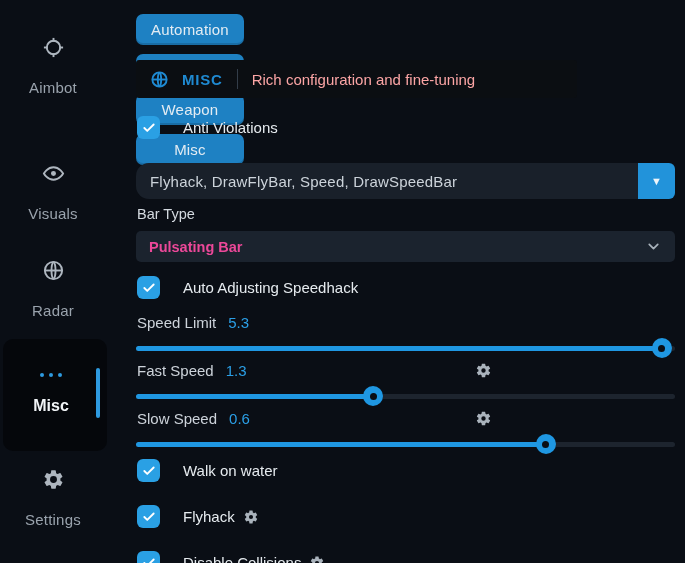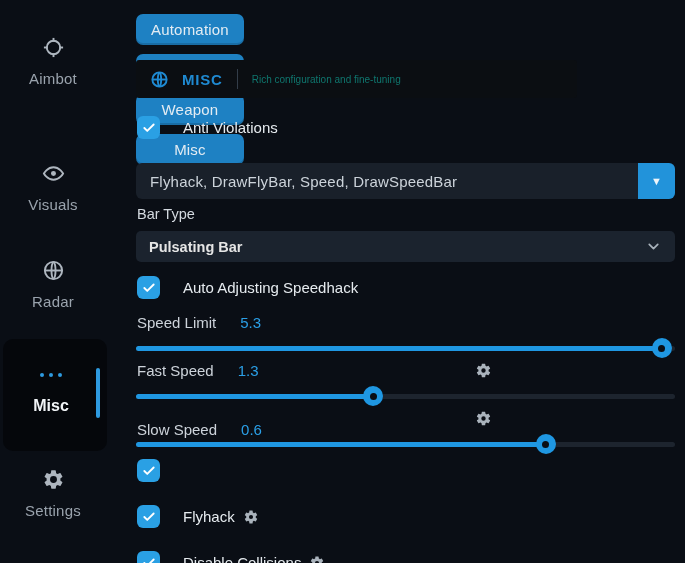--- a/index.html
+++ b/index.html
@@ -10,21 +10,21 @@
     color:#dfe5ea;
     overflow:hidden;
     position:relative;
   }
 
   
   .sidebar { position:absolute; left:0; top:0; width:130px; height:563px; background:#0a0e15; }
   .side-item { position:absolute; left:0; width:106px; text-align:center; color:#9aa3ad; cursor:pointer; }
   .side-item .icon { display:flex; justify-content:center; color:#aeb6bf; }
   .side-item .icon svg { width:23px; height:23px; }
-  .side-label { display:block; margin-top:11px; font-size:15px; color:#9aa3ad; letter-spacing:.2px; }
+  .side-label { display:block; margin-top:20px; font-size:15px; color:#9aa3ad; letter-spacing:.2px; }
 
   .side-selected {
     position:absolute; left:3px; top:339px; width:104px; height:112px;
     background:#05070b; border-radius:10px; cursor:pointer;
   }
   .side-selected .dots { position:absolute; left:0; right:8px; top:34px; display:flex; justify-content:center; gap:5px; }
   .side-selected .dots i { width:4px; height:4px; border-radius:50%; background:#2e9ae0; }
   .side-selected .sel-label { position:absolute; left:0; right:8px; top:58px; text-align:center; font-size:16px; font-weight:bold; color:#f2f5f8; }
   .side-selected .sel-bar { position:absolute; right:7px; top:29px; width:4px; height:50px; background:#2e9ae0; border-radius:2px; }
 
@@ -40,58 +40,58 @@
   }
 
   .header {
     position:absolute; left:0; top:60px; width:441px; height:38px;
     background:#0b0e12; border-radius:3px; display:flex; align-items:center; padding:0 14px;
   }
   .header .globe { color:#1f8ad2; display:flex; }
   .header .globe svg { width:19px; height:19px; }
   .header .title { margin-left:13px; color:#1f8ad2; font-size:15px; font-weight:bold; letter-spacing:.8px; }
   .header .divider { width:1px; height:20px; background:#333d49; margin:0 14px; }
-  .header .subtitle { color:#0f766e; font-size:10px; }
+  .header .subtitle { color:#fca5a5; font-size:15px; }
 
   .check-row { position:absolute; left:1px; display:flex; align-items:center; gap:23px; cursor:pointer; }
   .checkbox {
     width:23px; height:23px; border-radius:6px; background:#2aa0e4;
     display:flex; align-items:center; justify-content:center; flex:none;
   }
   .checkbox svg { width:14px; height:14px; }
   .check-label { font-size:15px; color:#e6ebef; display:flex; align-items:center; gap:8px; }
   .inline-gear { color:#aab3bc; display:inline-flex; }
   .inline-gear svg { width:16px; height:16px; }
 
   .multiselect {
     position:absolute; left:0; top:163px; width:539px; height:36px;
-    background:#19202a; border-radius:6px; cursor:pointer;
+    background:#19202a; border-radius:13px; cursor:pointer;
   }
   .multiselect .ms-value {
     position:absolute; left:14px; top:0; height:36px; display:flex; align-items:center;
     font-size:15px; color:#ccd3da; letter-spacing:.2px;
   }
   .multiselect .ms-btn {
     position:absolute; right:0; top:0; width:37px; height:36px;
     background:#2293da; border-radius:0 6px 6px 0; border:none; cursor:pointer;
     display:flex; align-items:center; justify-content:center; color:#eef5fa; font-size:11px;
   }
 
   .field-label { position:absolute; left:1px; font-size:14.5px; color:#d4dae0; }
 
   .select {
     position:absolute; left:0; top:231px; width:539px; height:31px;
     background:#1b232e; border-radius:5px; cursor:pointer;
     display:flex; align-items:center; justify-content:space-between; padding:0 13px;
   }
-  .select .sel-value { font-size:14.5px; font-weight:bold; color:#e5e5e5; }
+  .select .sel-value { font-size:14.5px; font-weight:bold; color:#ec4899; }
   .select .chev { color:#a8b2bb; display:flex; }
   .select .chev svg { width:17px; height:17px; }
 
-  .slider-label { position:absolute; left:1px; font-size:15px; color:#cdd3da; display:flex; gap:24px; align-items:center; }
+  .slider-label { position:absolute; left:1px; font-size:15px; color:#cdd3da; display:flex; gap:12px; align-items:center; }
   .slider-value { color:#2b9fe6; font-weight:normal; }
   .slider-gear { position:absolute; left:339px; color:#aab3bc; display:flex; cursor:pointer; }
   .slider-gear svg { width:17px; height:17px; }
 
   .slider { position:absolute; left:0; width:539px; height:20px; cursor:pointer; }
   .slider .track { position:absolute; left:0; right:0; top:8px; height:4.5px; border-radius:3px; background:#1d242e; }
   .slider .fill { position:absolute; left:0; top:8px; height:4.5px; border-radius:3px; background:#1f97e2; }
   .slider .thumb {
     position:absolute; top:0; width:20px; height:20px; border-radius:50%; background:#1f97e2;
   }
@@ -233,41 +233,42 @@
     <svg viewBox="0 0 24 24" fill="currentColor">
         <path d="M19.14 12.94c.04-.3.06-.61.06-.94s-.02-.64-.07-.94l2.03-1.58a.49.49 0 0 0 .12-.61l-1.92-3.32a.49.49 0 0 0-.59-.22l-2.39.96c-.5-.38-1.03-.7-1.62-.94l-.36-2.54a.48.48 0 0 0-.48-.41h-3.84c-.24 0-.43.17-.47.41l-.36 2.54c-.59.24-1.13.57-1.62.94l-2.39-.96a.49.49 0 0 0-.59.22L2.74 8.87a.49.49 0 0 0 .12.61l2.03 1.58c-.05.3-.09.63-.09.94s.02.64.07.94l-2.03 1.58a.49.49 0 0 0-.12.61l1.92 3.32c.12.22.37.29.59.22l2.39-.96c.5.38 1.03.7 1.62.94l.36 2.54c.05.24.24.41.48.41h3.84c.24 0 .44-.17.47-.41l.36-2.54c.59-.24 1.13-.56 1.62-.94l2.39.96c.22.08.47 0 .59-.22l1.92-3.32a.49.49 0 0 0-.12-.61l-2.01-1.58zM12 15.1a3.1 3.1 0 1 1 0-6.2 3.1 3.1 0 0 1 0 6.2z"></path>
       </svg>
   </span>
   <div class="slider" style="top:386px;">
     <span class="track"></span>
     <span class="fill" style="width: 44%;"></span>
     <span class="thumb" style="left: calc(44% - 10px);"></span>
   </div>
 
-  <div class="slider-label" style="top:421px;">
+  <div class="slider-label" style="top:410px;">
     <span>Slow Speed</span>
     <span class="slider-value">0.6</span>
   </div>
   <span class="slider-gear" style="top:410px;">
     <svg viewBox="0 0 24 24" fill="currentColor">
         <path d="M19.14 12.94c.04-.3.06-.61.06-.94s-.02-.64-.07-.94l2.03-1.58a.49.49 0 0 0 .12-.61l-1.92-3.32a.49.49 0 0 0-.59-.22l-2.39.96c-.5-.38-1.03-.7-1.62-.94l-.36-2.54a.48.48 0 0 0-.48-.41h-3.84c-.24 0-.43.17-.47.41l-.36 2.54c-.59.24-1.13.57-1.62.94l-2.39-.96a.49.49 0 0 0-.59.22L2.74 8.87a.49.49 0 0 0 .12.61l2.03 1.58c-.05.3-.09.63-.09.94s.02.64.07.94l-2.03 1.58a.49.49 0 0 0-.12.61l1.92 3.32c.12.22.37.29.59.22l2.39-.96c.5.38 1.03.7 1.62.94l.36 2.54c.05.24.24.41.48.41h3.84c.24 0 .44-.17.47-.41l.36-2.54c.59-.24 1.13-.56 1.62-.94l2.39.96c.22.08.47 0 .59-.22l1.92-3.32a.49.49 0 0 0-.12-.61l-2.01-1.58zM12 15.1a3.1 3.1 0 1 1 0-6.2 3.1 3.1 0 0 1 0 6.2z"></path>
       </svg>
   </span>
   <div class="slider" style="top:434px;">
     <span class="track"></span>
     <span class="fill" style="width: 76%;"></span>
     <span class="thumb" style="left: calc(76% - 10px);"></span>
   </div>
 
   <div class="check-row" style="top:459px;">
     <span class="checkbox">
       <svg viewBox="0 0 24 24" fill="none" stroke="#ffffff" stroke-width="3.2" stroke-linecap="round" stroke-linejoin="round">
           <polyline points="20 6 9 17 4 12"></polyline>
         </svg>
     </span>
+    <span class="check-label">Walk on water</span>
   </div>
 
   <div class="check-row" style="top:505px;">
     <span class="checkbox">
       <svg viewBox="0 0 24 24" fill="none" stroke="#ffffff" stroke-width="3.2" stroke-linecap="round" stroke-linejoin="round">
           <polyline points="20 6 9 17 4 12"></polyline>
         </svg>
     </span>
     <span class="check-label">
       <span>Flyhack</span>

